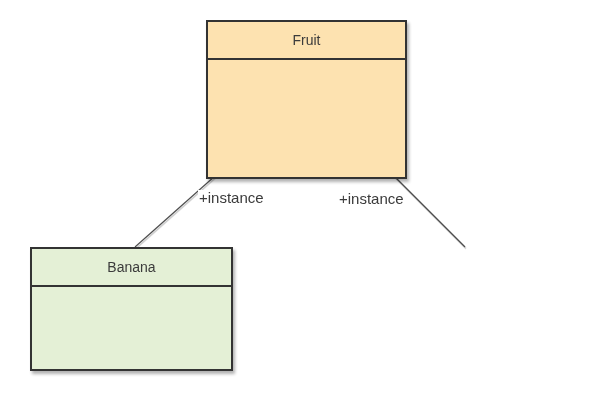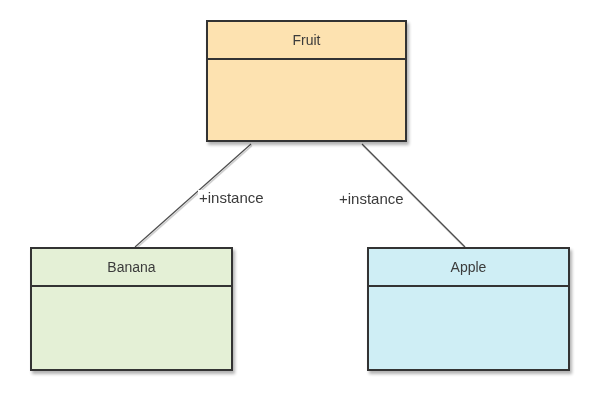--- a/index.html
+++ b/index.html
@@ -27,21 +27,21 @@
   }
   .node-title {
     height: 36px;
     border-bottom: 2px solid #333333;
     display: flex;
     align-items: center;
     justify-content: center;
     font-size: 14px;
   }
   .node-body { flex: 1; }
-  .node-fruit  { left: 206px; top: 20px;  width: 201px; height: 122px; }
+  .node-fruit  { left: 206px; top: 20px;  width: 201px; height: 159px; }
   .node-banana { left: 30px;  top: 247px; width: 203px; height: 124px; }
   .node-apple  { left: 367px; top: 247px; width: 203px; height: 124px; }
   .edge-label {
     position: absolute;
     font-size: 15px;
     line-height: 16px;
     background: #ffffff;
     padding: 0 1px;
     white-space: nowrap;
   }
@@ -74,20 +74,14 @@
     <div class="node-body" style="background-color: rgb(253, 226, 176);"></div>
   </div>
 
   <div class="node node-banana" style="border-color: rgb(51, 51, 51);">
     <div class="node-title" style="background-color: rgb(228, 240, 214); color: rgb(59, 59, 59); border-color: rgb(51, 51, 51);">
       <span>Banana</span>
     </div>
     <div class="node-body" style="background-color: rgb(228, 240, 214);"></div>
   </div>
 
-  <div class="node node-apple" style="border-color: rgb(51, 51, 51);">
-    <div class="node-title" style="background-color: rgb(207, 238, 245); color: rgb(59, 59, 59); border-color: rgb(51, 51, 51);">
-      <span>Apple</span>
-    </div>
-    <div class="node-body" style="background-color: rgb(207, 238, 245);"></div>
-  </div>
 
 </div>
 
 </body></html>

